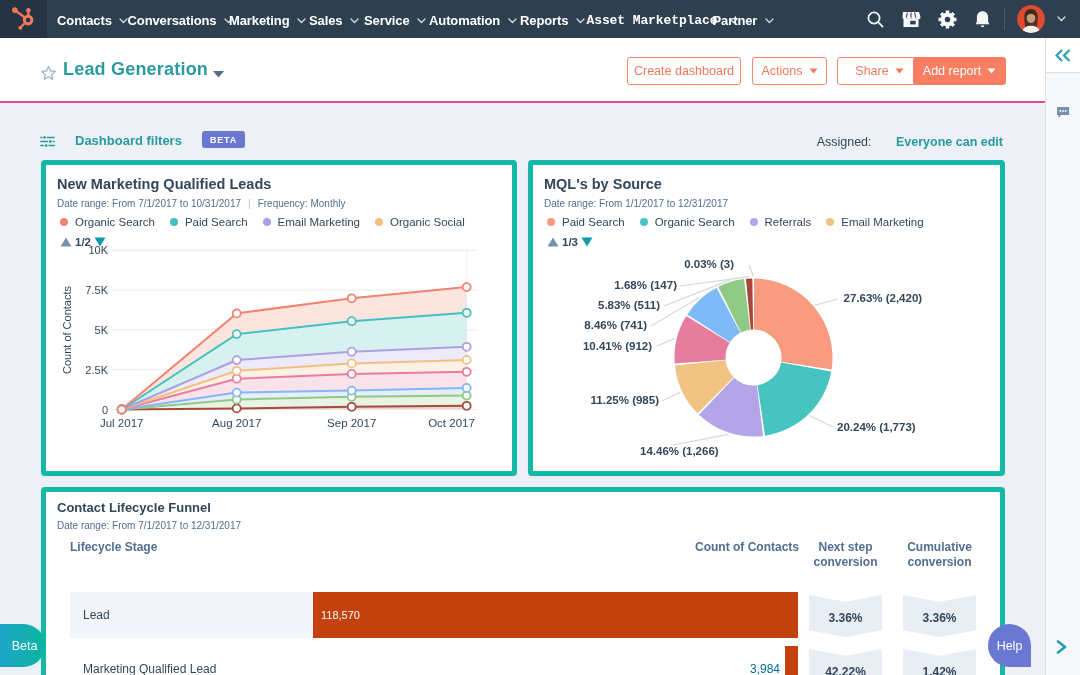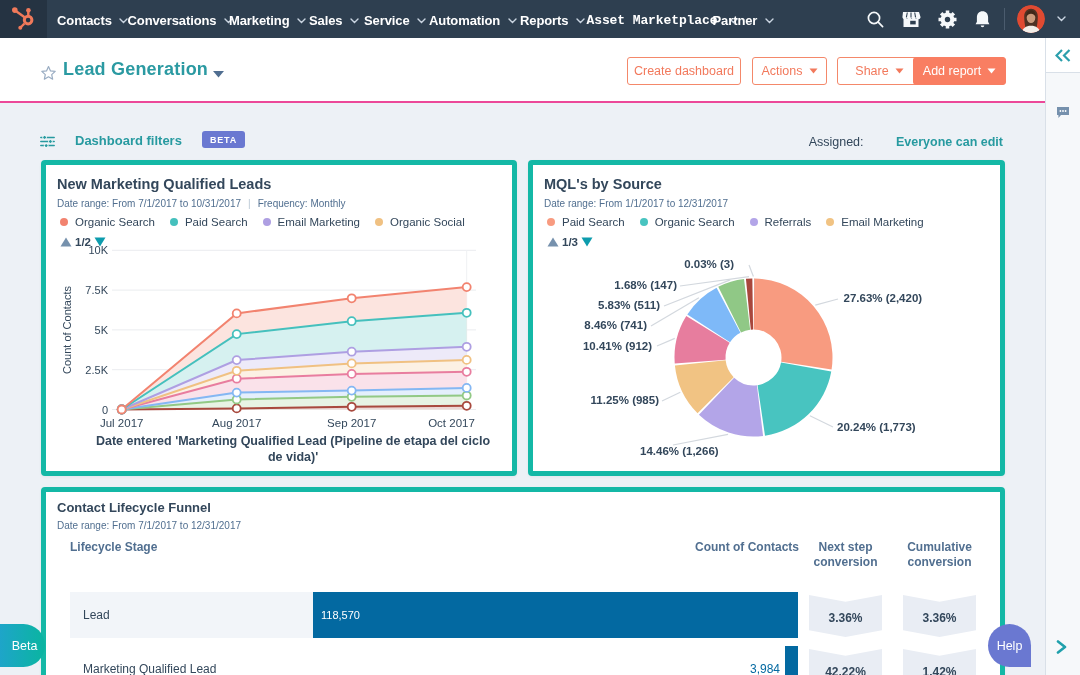--- a/index.html
+++ b/index.html
@@ -21,42 +21,42 @@
 .btn.solid { background:#f97e62; color:#fff; border-color:#f97e62; }
 
 .rail { position:absolute; left:1045px; top:38px; width:35px; height:637px; background:#f6f8fa; border-left:1px solid #d9e0e8; }
 .railtop { position:absolute; left:0; top:0; width:34px; height:35px; background:#fff; border-bottom:1px solid #d9e0e8; display:flex; align-items:center; justify-content:center; }
 .railcomment { position:absolute; left:0; top:54px; width:34px; height:40px; display:flex; align-items:center; justify-content:center; }
 
 .filters { position:absolute; left:40px; top:131px; display:flex; align-items:flex-end; gap:20px; }
 .filters .txt { color:#279aa0; font-weight:bold; font-size:13px; }
 .beta { background:#6a78d1; color:#fff; font-size:9px; font-weight:bold; letter-spacing:0.8px; padding:4px 8px 3px; border-radius:3px; }
 .assigned { position:absolute; right:77px; top:135px; font-size:12.5px; color:#33475b; }
-.assigned b { color:#279aa0; margin-left:20px;padding-left:9px; }
+.assigned b { color:#279aa0; margin-left:12px;padding-left:9px; }
 
 .card { position:absolute; background:#fff; border:5px solid #14b8a6; border-radius:4px; box-shadow:0 1px 3px rgba(45,62,80,0.06); }
 .card1 { left:41px; top:160px; width:476px; height:316px; }
 .card2 { left:528px; top:160px; width:477px; height:316px; }
 .card3 { left:41px; top:487px; width:964px; height:250px; }
 .ct { position:absolute; left:11px; top:11px; font-size:14.5px; font-weight:bold; color:#33475b; }
 .cs { position:absolute; left:11px; top:33px; font-size:10px; color:#516f90; }
 .cs .sep { color:#b7c6d4; margin:0 7px; }
 .lgrow { position:absolute; left:14px; top:51px; font-size:11.5px; color:#33475b; display:flex; gap:15px; }
 .lgi { display:inline-flex; align-items:center; gap:7px; white-space:nowrap; }
 .dot { width:8px; height:8px; border-radius:50%; display:inline-block; }
 .pgrow { position:absolute; left:14px; top:71px; display:flex; align-items:center; gap:3px; font-size:11.5px; font-weight:bold; color:#33475b; }
 .footlbl { position:absolute; left:47px; top:268px; width:400px; text-align:center; font-size:12.5px; font-weight:bold; color:#33475b; line-height:16px; }
 
 .f-title { position:absolute; left:11px; top:8px; font-size:13px; font-weight:bold; color:#33475b; }
 .f-sub { position:absolute; left:11px; top:28px; font-size:10px; color:#516f90; }
 .f-h { position:absolute; font-size:12px; font-weight:bold; color:#516f90; }
 .frow { position:absolute; left:24px; width:740px; height:46px; }
 .frow .lbl-bg { position:absolute; left:0; top:0; width:728px; height:46px; background:#f2f5f9; }
 .frow .lbl { position:absolute; left:13px; top:16px; font-size:12px; color:#33475b; white-space:nowrap; }
-.bar { position:absolute; top:0; height:46px; background:#0369a1; color:#fff; font-size:11px; line-height:46px; }
+.bar { position:absolute; top:0; height:46px; background:#c2410c; color:#fff; font-size:11px; line-height:46px; }
 .chev { position:absolute; width:73px; height:42px; background:#e9edf4; clip-path:polygon(0 0, 50% 16%, 100% 0, 100% 84%, 50% 100%, 0 84%); text-align:center; font-size:12px; font-weight:bold; color:#33475b; line-height:46px; }
 
 .betapill { position:absolute; left:0; top:624px; width:45px; height:43px; background:linear-gradient(90deg,#1ea5c9,#0ab5a0); border-radius:0 24px 24px 0; color:#fff; font-size:12.5px; display:flex; align-items:center; justify-content:center; padding-left:4px; }
 .help { position:absolute; left:988px; top:624px; width:43px; height:43px; background:#6a78d1; border-radius:22px 22px 0 22px; color:#fff; font-size:12.5px; display:flex; align-items:center; justify-content:center; }
 .rchev { position:absolute; left:1056px; top:640px; }
 </style></head>
 <body>
 <div class="nav">
   <div class="logo">
       <svg width="36" height="34" viewBox="0 0 36 34">
@@ -292,21 +292,20 @@
 <text x="62" y="129.1" text-anchor="end" font-size="11" fill="#33475b">7.5K</text>
 <text x="62" y="168.9" text-anchor="end" font-size="11" fill="#33475b">5K</text>
 <text x="62" y="208.7" text-anchor="end" font-size="11" fill="#33475b">2.5K</text>
 <text x="62" y="248.5" text-anchor="end" font-size="11" fill="#33475b">0</text>
 <text x="75.7" y="262" text-anchor="middle" font-size="11.5" fill="#33475b">Jul 2017</text>
 <text x="190.7" y="262" text-anchor="middle" font-size="11.5" fill="#33475b">Aug 2017</text>
 <text x="305.7" y="262" text-anchor="middle" font-size="11.5" fill="#33475b">Sep 2017</text>
 <text x="405.5" y="262" text-anchor="middle" font-size="11.5" fill="#33475b">Oct 2017</text>
 <text x="25" y="165" transform="rotate(-90 25 165)" text-anchor="middle" font-size="11" fill="#33475b">Count of Contacts</text>
   </svg>
-  <div class="footlbl">Date entered 'Marketing Qualified Lead (Pipeline de etapa del ciclo de vida)'</div>
 </div>
 
 <div class="card card2">
   <div class="ct">MQL's by Source</div>
   <div class="cs">Date range: From 1/1/2017 to 12/31/2017</div>
   <div class="lgrow">
       <span class="lgi"><span class="dot" style="background:#f89b80"></span>Paid Search</span>
       <span class="lgi"><span class="dot" style="background:#48c4c0"></span>Organic Search</span>
       <span class="lgi"><span class="dot" style="background:#b3a5e8"></span>Referrals</span>
       <span class="lgi"><span class="dot" style="background:#f1c383"></span>Email Marketing</span>

